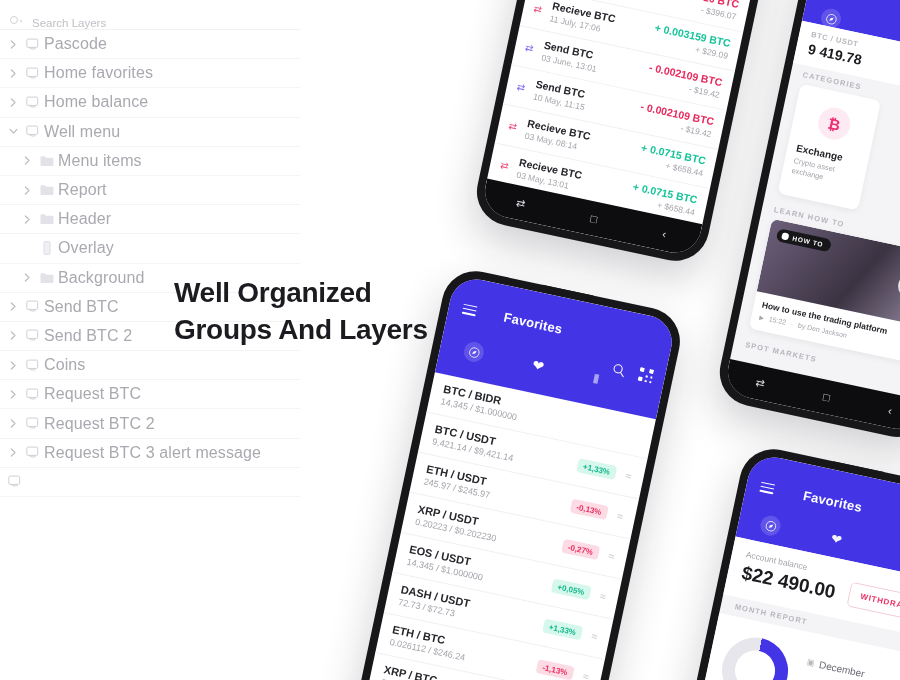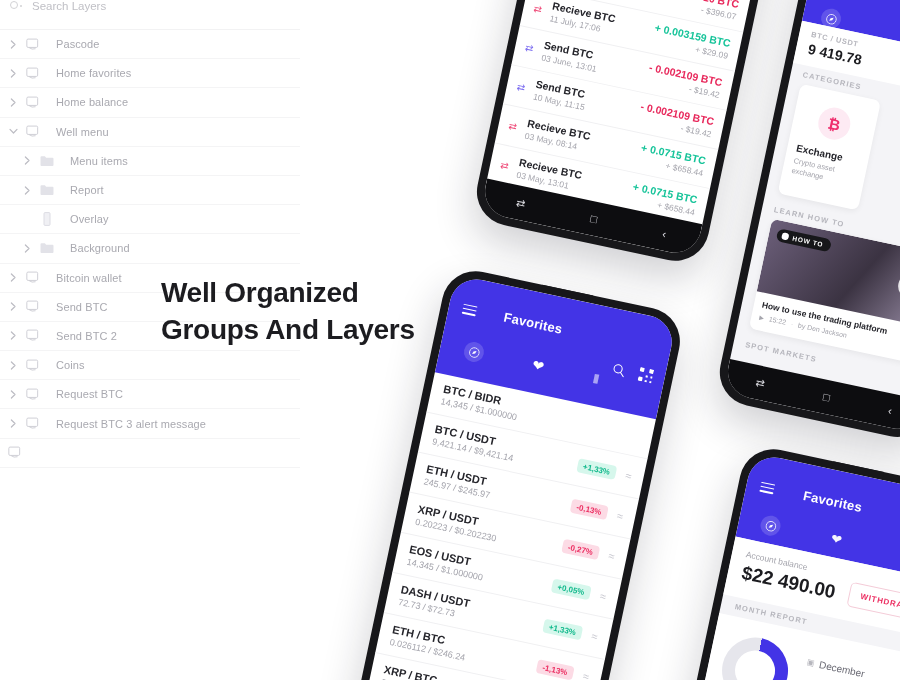--- a/index.html
+++ b/index.html
@@ -8,21 +8,21 @@
     background:#ffffff;
     font-family:"Liberation Sans","DejaVu Sans",sans-serif;
     -webkit-font-smoothing:antialiased;
   }
   
   #layers-panel{
     position:absolute;left:0;top:0;width:300px;height:680px;
     background:#ffffff;z-index:5;
   }
   #search-row{
-    height:30px;display:flex;align-items:flex-start;padding:0 10px;
+    height:30px;display:flex;align-items:flex-end;padding:0 10px;
     border-bottom:1px solid #f2f2f3;box-sizing:border-box;
   }
   .search-glyph{
     width:14px;height:14px;flex:0 0 14px;position:relative;margin-right:8px;opacity:.45;
   }
   .search-glyph .ring{
     position:absolute;left:0;top:1px;width:8px;height:8px;border:1.3px solid #9b9ba1;
     border-radius:50%;box-sizing:border-box;
   }
   .search-glyph .dot{
@@ -38,30 +38,30 @@
     height:29.2px;display:flex;align-items:center;box-sizing:border-box;
     border-bottom:1px solid #f4f4f5;padding-left:4px;
   }
   .chev{
     width:18px;flex:0 0 18px;text-align:center;font-size:9px;color:#b9b9bf;line-height:1;
     display:flex;align-items:center;justify-content:center;
   }
   .chev svg{display:block;}
   .layer-icon{width:22px;flex:0 0 22px;display:flex;align-items:center;justify-content:center;}
   .layer-label{
-    font-size:11px;color:#a9a9b0;letter-spacing:.1px;white-space:nowrap;margin-left:12px;
+    font-size:16px;color:#a9a9b0;letter-spacing:.1px;white-space:nowrap;
   }
   .layer-row.depth1{padding-left:4px;}
   .layer-row.depth2 .chev{margin-left:14px;}
   .layer-row.depth2 .layer-icon{margin-left:0;}
   .layer-row.depth2.nochev .chev{visibility:hidden;}
 
   
   #headline{
-    position:absolute;left:161px;top:275px;z-index:6;
+    position:absolute;left:174px;top:275px;z-index:6;
     font-size:28px;line-height:1.32;font-weight:bold;color:#1c1c20;
     letter-spacing:-.3px;
   }
 
   
   #stage{position:absolute;left:0;top:0;width:900px;height:680px;overflow:hidden;z-index:3;}
   .phone{position:absolute;background:#17171a;border-radius:34px;box-shadow:0 18px 40px rgba(25,25,40,.20);}
   .screen{position:absolute;left:8px;top:8px;right:8px;bottom:8px;background:#fff;border-radius:27px;overflow:hidden;}
   .navbar{position:absolute;left:0;right:0;bottom:0;height:34px;background:#0d0d10;display:flex;align-items:center;justify-content:space-around;}
   .navbar span{color:#d8d8de;font-size:11px;line-height:1;}
@@ -483,20 +483,33 @@
             <path d="M1.4 1 5 4.5 1.4 8" fill="none" stroke="#bcbcc3" stroke-width="1.2" stroke-linecap="round" stroke-linejoin="round"></path>
           </svg>
         </div>
         <div class="layer-icon">
           <svg width="14" height="12" viewBox="0 0 16 13">
             <path d="M0.6 2.2a1 1 0 0 1 1-1h4l1.4 1.6h7.4a1 1 0 0 1 1 1v7.4a1 1 0 0 1-1 1H1.6a1 1 0 0 1-1-1Z" fill="#e2e2e8"></path>
           </svg>
         </div>
         <div class="layer-label">Report</div>
       </div>
+      <div class="layer-row depth2">
+        <div class="chev">
+          <svg width="7" height="9" viewBox="0 0 7 9">
+            <path d="M1.4 1 5 4.5 1.4 8" fill="none" stroke="#bcbcc3" stroke-width="1.2" stroke-linecap="round" stroke-linejoin="round"></path>
+          </svg>
+        </div>
+        <div class="layer-icon">
+          <svg width="14" height="12" viewBox="0 0 16 13">
+            <path d="M0.6 2.2a1 1 0 0 1 1-1h4l1.4 1.6h7.4a1 1 0 0 1 1 1v7.4a1 1 0 0 1-1 1H1.6a1 1 0 0 1-1-1Z" fill="#e2e2e8"></path>
+          </svg>
+        </div>
+        <div class="layer-label">Header</div>
+      </div>
       <div class="layer-row depth2 nochev">
         <div class="chev"></div>
         <div class="layer-icon">
           <svg width="8" height="14" viewBox="0 0 8 14">
             <rect x="1" y="0.6" width="6" height="12.8" rx="1" fill="#f0f0f4" stroke="#dcdce3" stroke-width="1"></rect>
           </svg>
         </div>
         <div class="layer-label">Overlay</div>
       </div>
       <div class="layer-row depth2">
@@ -517,34 +530,20 @@
           <svg width="7" height="9" viewBox="0 0 7 9">
             <path d="M1.4 1 5 4.5 1.4 8" fill="none" stroke="#bcbcc3" stroke-width="1.2" stroke-linecap="round" stroke-linejoin="round"></path>
           </svg>
         </div>
         <div class="layer-icon">
           <svg width="15" height="13" viewBox="0 0 18 15">
             <rect x="1" y="1" width="13" height="10" rx="1.5" fill="none" stroke="#cfcfd6" stroke-width="1.2"></rect>
             <path d="M4 11.5 q3 2.6 7 1.2" fill="none" stroke="#cfcfd6" stroke-width="1.2" stroke-linecap="round"></path>
           </svg>
         </div>
-        <div class="layer-label">Bitcoin wallet</div>
-      </div>
-      <div class="layer-row depth1">
-        <div class="chev">
-          <svg width="7" height="9" viewBox="0 0 7 9">
-            <path d="M1.4 1 5 4.5 1.4 8" fill="none" stroke="#bcbcc3" stroke-width="1.2" stroke-linecap="round" stroke-linejoin="round"></path>
-          </svg>
-        </div>
-        <div class="layer-icon">
-          <svg width="15" height="13" viewBox="0 0 18 15">
-            <rect x="1" y="1" width="13" height="10" rx="1.5" fill="none" stroke="#cfcfd6" stroke-width="1.2"></rect>
-            <path d="M4 11.5 q3 2.6 7 1.2" fill="none" stroke="#cfcfd6" stroke-width="1.2" stroke-linecap="round"></path>
-          </svg>
-        </div>
         <div class="layer-label">Send BTC</div>
       </div>
       <div class="layer-row depth1">
         <div class="chev">
           <svg width="7" height="9" viewBox="0 0 7 9">
             <path d="M1.4 1 5 4.5 1.4 8" fill="none" stroke="#bcbcc3" stroke-width="1.2" stroke-linecap="round" stroke-linejoin="round"></path>
           </svg>
         </div>
         <div class="layer-icon">
           <svg width="15" height="13" viewBox="0 0 18 15">
@@ -574,20 +573,34 @@
             <path d="M1.4 1 5 4.5 1.4 8" fill="none" stroke="#bcbcc3" stroke-width="1.2" stroke-linecap="round" stroke-linejoin="round"></path>
           </svg>
         </div>
         <div class="layer-icon">
           <svg width="15" height="13" viewBox="0 0 18 15">
             <rect x="1" y="1" width="13" height="10" rx="1.5" fill="none" stroke="#cfcfd6" stroke-width="1.2"></rect>
             <path d="M4 11.5 q3 2.6 7 1.2" fill="none" stroke="#cfcfd6" stroke-width="1.2" stroke-linecap="round"></path>
           </svg>
         </div>
         <div class="layer-label">Request BTC</div>
+      </div>
+      <div class="layer-row depth1">
+        <div class="chev">
+          <svg width="7" height="9" viewBox="0 0 7 9">
+            <path d="M1.4 1 5 4.5 1.4 8" fill="none" stroke="#bcbcc3" stroke-width="1.2" stroke-linecap="round" stroke-linejoin="round"></path>
+          </svg>
+        </div>
+        <div class="layer-icon">
+          <svg width="15" height="13" viewBox="0 0 18 15">
+            <rect x="1" y="1" width="13" height="10" rx="1.5" fill="none" stroke="#cfcfd6" stroke-width="1.2"></rect>
+            <path d="M4 11.5 q3 2.6 7 1.2" fill="none" stroke="#cfcfd6" stroke-width="1.2" stroke-linecap="round"></path>
+          </svg>
+        </div>
+        <div class="layer-label">Request BTC 2</div>
       </div>
       <div class="layer-row depth1">
         <div class="chev">
           <svg width="7" height="9" viewBox="0 0 7 9">
             <path d="M1.4 1 5 4.5 1.4 8" fill="none" stroke="#bcbcc3" stroke-width="1.2" stroke-linecap="round" stroke-linejoin="round"></path>
           </svg>
         </div>
         <div class="layer-icon">
           <svg width="15" height="13" viewBox="0 0 18 15">
             <rect x="1" y="1" width="13" height="10" rx="1.5" fill="none" stroke="#cfcfd6" stroke-width="1.2"></rect>

